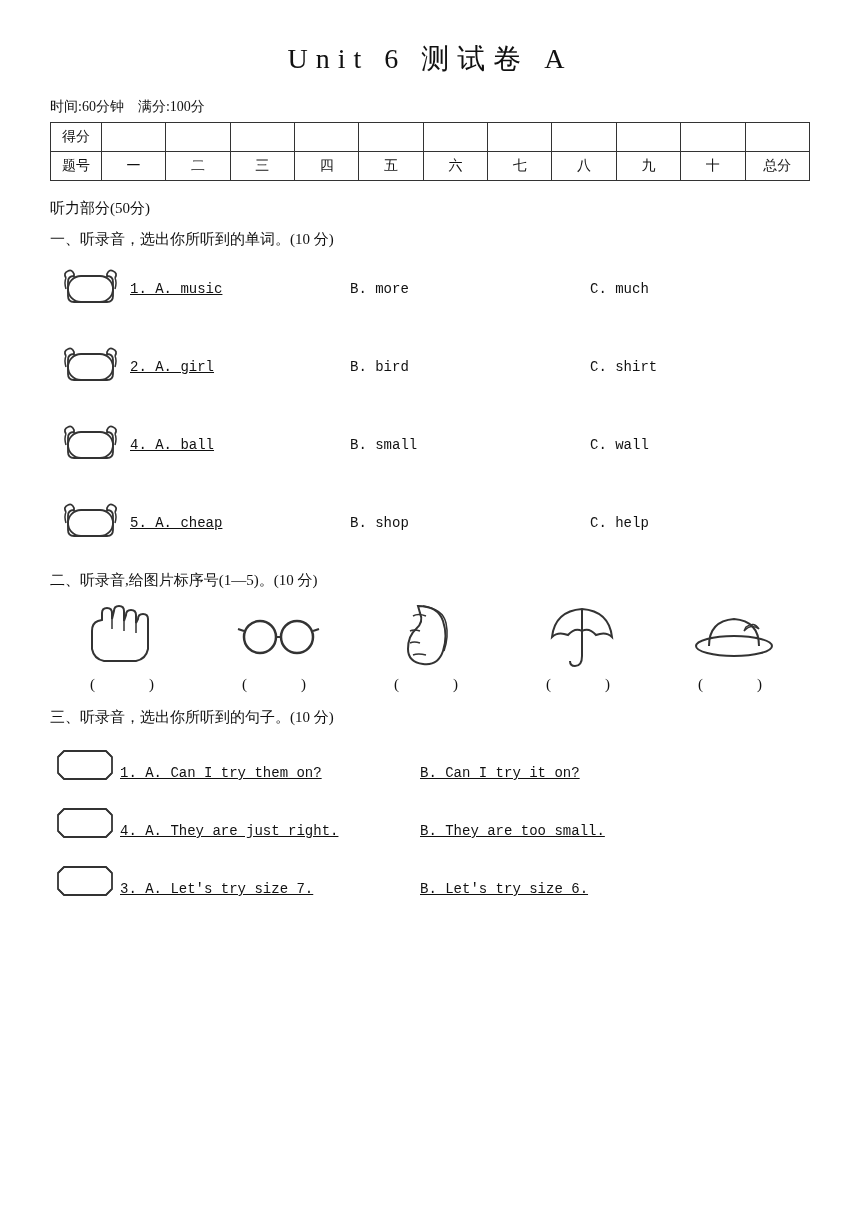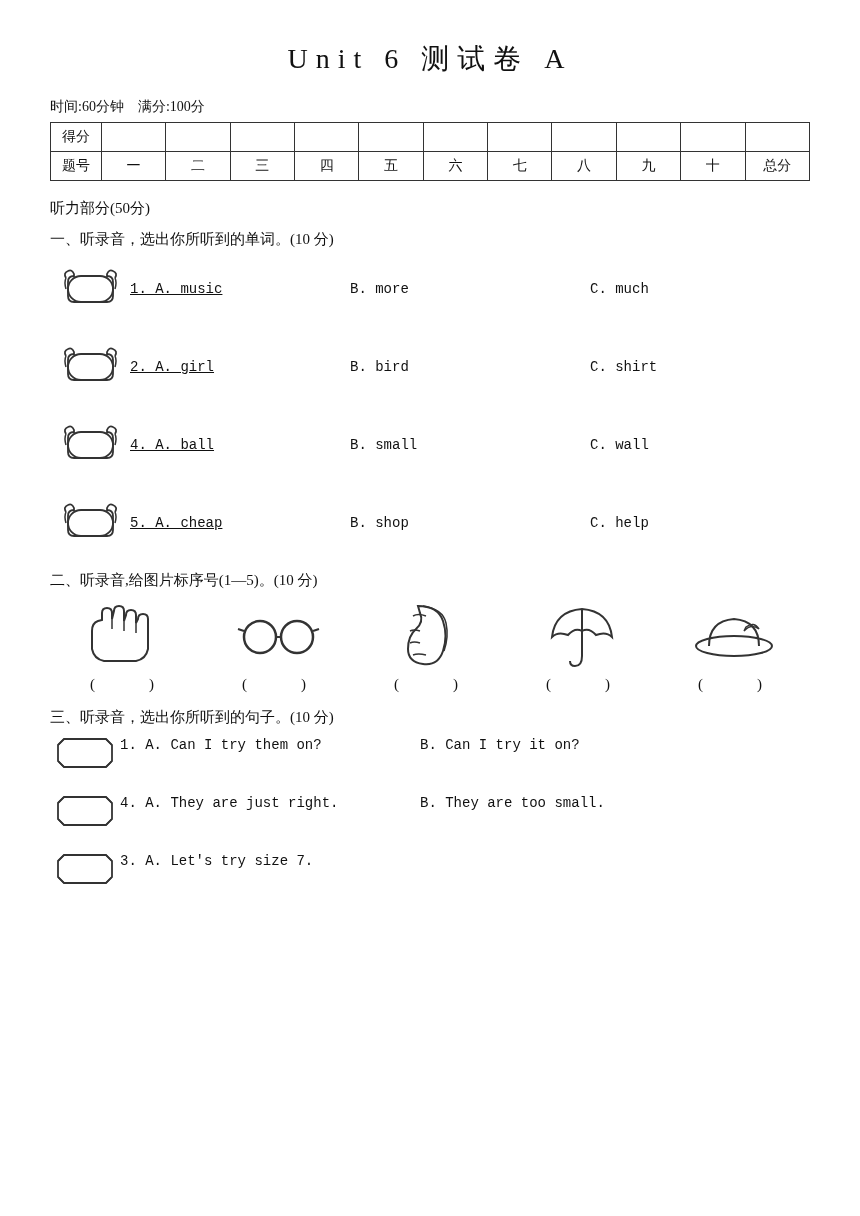--- a/index.html
+++ b/index.html
@@ -104,23 +104,24 @@
     .bracket-item {
       width: 120px;
       text-align: center;
       font-size: 15px;
       letter-spacing: 8px;
     }
 
     
     .sentence-row {
       display: flex;
-      align-items: flex-start;
+      align-items: flex-end;
       margin-bottom: 14px;
       min-height: 44px;
+      text-decoration: underline;
     }
     .ticket-icon {
       width: 70px;
       flex-shrink: 0;
       display: flex;
       align-items: center;
       justify-content: center;
     }
     .ticket-svg {
       width: 58px;
@@ -355,15 +356,16 @@
       <svg class="ticket-svg" viewBox="0 0 58 32" fill="none" xmlns="http://www.w3.org/2000/svg">
     <path d="M2 8 L8 2 L50 2 L56 8 L56 24 L50 30 L8 30 L2 24 Z" fill="none" stroke="#333" stroke-width="1.8"></path>
     <line x1="2" y1="8" x2="8" y2="2" stroke="#333" stroke-width="1.5"></line>
     <line x1="56" y1="8" x2="50" y2="2" stroke="#333" stroke-width="1.5"></line>
     <line x1="2" y1="24" x2="8" y2="30" stroke="#333" stroke-width="1.5"></line>
     <line x1="56" y1="24" x2="50" y2="30" stroke="#333" stroke-width="1.5"></line>
   </svg>
     </div>
     <div class="sentence-opts">
       <span class="sent-a">3. A. Let's try size 7.</span>
+      <span class="sent-b">B. Let's try size 6.</span>
     </div>
   </div>
   </div>
 
 </body></html>

